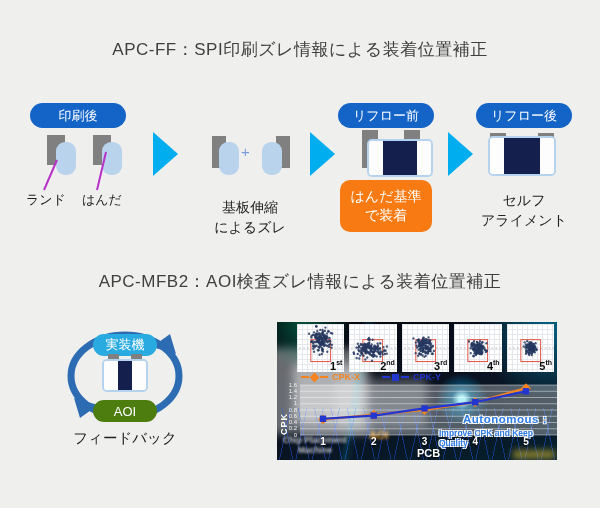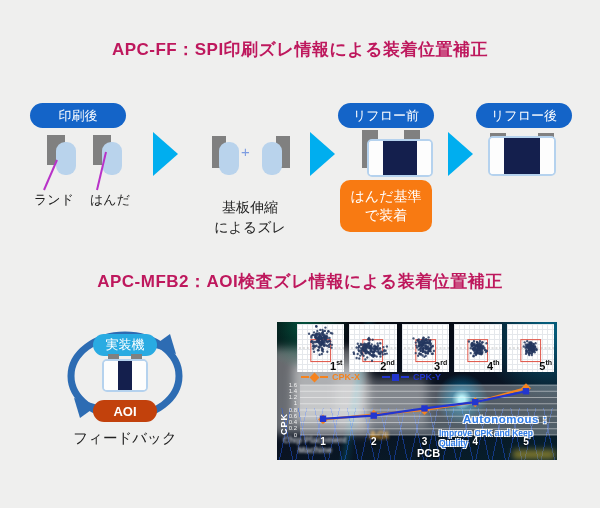--- a/index.html
+++ b/index.html
@@ -1,21 +1,21 @@
 <!DOCTYPE html>
 <html lang="ja"><head>
 <meta charset="utf-8">
 <style>
   html,body{margin:0;padding:0;}
   body{font-family:"Liberation Sans","DejaVu Sans",sans-serif;}
   .canvas{position:relative;width:600px;height:508px;background:#efefee;overflow:hidden;}
 
   
-  .sec-title{position:absolute;left:0;right:0;text-align:center;font-weight:bold;
-             font-size:17px;color:#be185d;letter-spacing:.5px;}
+  .sec-title{position:absolute;left:0;right:0;text-align:center;font-weight:normal;
+             font-size:17px;color:#404040;letter-spacing:.5px;}
   #title1{top:38px;}
   #title2{top:270px;}
 
   
   .badge{position:absolute;height:25px;border-radius:13px;background:#1464c8;color:#fff;
          font-size:13px;display:flex;align-items:center;justify-content:center;}
   #badge-print{left:30px;top:103px;width:96px;}
   #badge-before{left:338px;top:103px;width:96px;}
   #badge-after{left:476px;top:103px;width:96px;}
 
@@ -28,21 +28,21 @@
   #solder2{left:102px;top:142px;width:20px;height:33px;}
 
   #shift-land-l{left:212px;top:136px;width:14px;height:32px;}
   #shift-solder-l{left:219px;top:142px;width:20px;height:33px;}
   #shift-land-r{left:276px;top:136px;width:14px;height:32px;}
   #shift-solder-r{left:262px;top:142px;width:20px;height:33px;}
   #shift-cross{position:absolute;left:241px;top:143px;font-size:15px;color:#7d9ce0;}
 
   .ptr-svg{position:absolute;left:20px;top:140px;}
 
-  .small-label{position:absolute;font-size:13px;color:#1c1c1c;text-align:center;}
+  .small-label{position:absolute;font-size:13px;color:#1c1c1c;text-align:left;}
   #label-land{left:26px;top:191px;width:56px;}
   #label-solder{left:82px;top:191px;width:56px;}
 
   .caption{position:absolute;font-size:14px;color:#222;text-align:center;line-height:20px;}
   #caption-shift{left:193px;top:197px;width:114px;}
   #caption-self{left:466px;top:190px;width:116px;}
 
   
   .tri{position:absolute;width:0;height:0;border-top:22px solid transparent;
        border-bottom:22px solid transparent;border-left:25px solid #00aeef;}
@@ -65,21 +65,21 @@
   
   #callout{position:absolute;left:340px;top:180px;width:92px;height:52px;background:#f87a12;
            border-radius:10px;color:#fff;font-size:14px;display:flex;flex-direction:column;
            align-items:center;justify-content:center;line-height:19px;}
 
   
   #cycle-svg{position:absolute;left:60px;top:328px;}
   .loop-badge{position:absolute;width:64px;height:22px;border-radius:11px;color:#fff;
               font-size:13px;display:flex;align-items:center;justify-content:center;}
   #badge-mounter{left:93px;top:334px;background:#29abe2;}
-  #badge-aoi{left:93px;top:400px;background:#c2410c;font-weight:bold;}
+  #badge-aoi{left:93px;top:400px;background:#4d7c0f;}
   #loop-land-l{left:108px;top:354px;width:11px;height:12px;}
   #loop-land-r{left:131px;top:354px;width:11px;height:12px;}
   #chip-loop{left:102px;top:359px;width:46px;height:33px;}
   #caption-loop{left:30px;top:428px;width:190px;font-size:14.5px;line-height:21px;}
 
   
   #tech{position:absolute;left:277px;top:322px;width:280px;height:138px;overflow:hidden;
         background:linear-gradient(160deg,#04060c 0%,#0a1322 55%,#06202c 100%);}
   .machine-blur{position:absolute;filter:blur(5px);}
   #mb1{left:-8px;top:26px;width:100px;height:86px;background:#c9c9c9;opacity:.5;}
@@ -180,20 +180,24 @@
 
   <div class="tri" id="arrow3"></div>
 
   <div class="badge" id="badge-after">リフロー後</div>
   <div class="land" id="al-land-l"></div>
   <div class="land" id="al-land-r"></div>
   <div class="chip" id="chip-after">
     <div class="term"></div>
     <div class="body"></div>
     <div class="term"></div>
+  </div>
+  <div class="caption" id="caption-self">
+    <div>セルフ</div>
+    <div>アライメント</div>
   </div>
 
   <div class="sec-title" id="title2">APC-MFB2：AOI検査ズレ情報による装着位置補正</div>
 
   <svg id="cycle-svg" width="130" height="102">
     <ellipse cx="65" cy="48" rx="54" ry="41" fill="none" stroke="#2d6cb3" stroke-width="7"></ellipse>
     <polygon points="110,6 116,26 92,19" fill="#2d6cb3"></polygon>
     <polygon points="20,90 14,70 38,77" fill="#2d6cb3"></polygon>
   </svg>
   <div class="loop-badge" id="badge-mounter">実装機</div>

